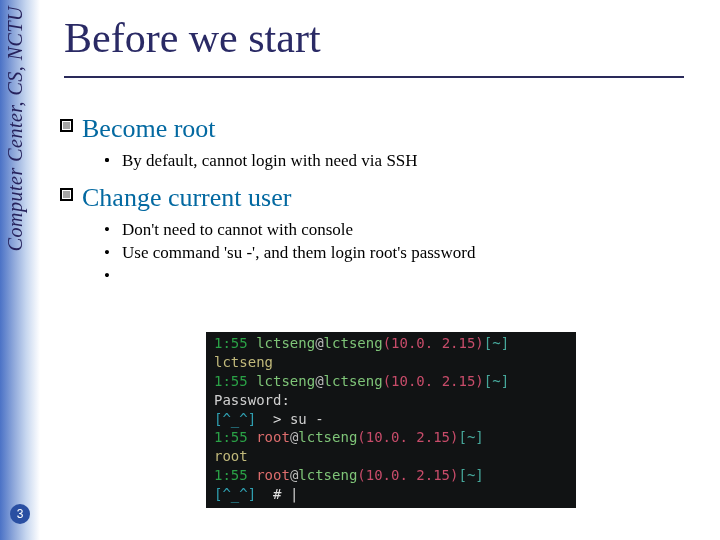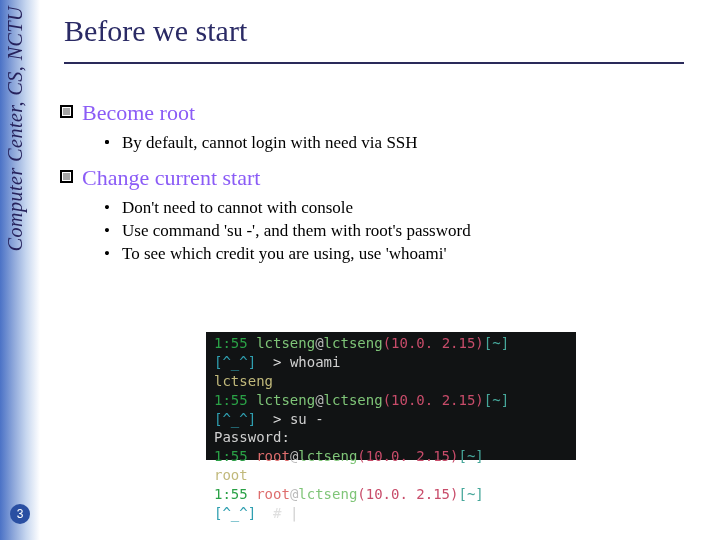--- a/index.html
+++ b/index.html
@@ -19,39 +19,39 @@
   }
   .page-num {
     position: absolute; left: 10px; bottom: 16px;
     width: 20px; height: 20px; border-radius: 50%;
     background: #2a4fa2; color: #fff; font-size: 12px;
     display: flex; align-items: center; justify-content: center;
     font-family: Arial, sans-serif;
   }
   .content { position: absolute; left: 64px; top: 14px; right: 30px; }
   .title {
-    font-size: 30px; color: #2a2a65; font-family: "Times New Roman", serif;
+    font-size: 42px; color: #2a2a65; font-family: "Times New Roman", serif;
     font-weight: normal; margin-bottom: 14px;
   }
   .hr { height: 2px; background: #2a2a5a; width: 620px; margin-bottom: 36px; }
-  .lvl1 { font-size: 22px; color: #8b5cf6; margin-left: 18px; margin-bottom: 6px; position: relative; }
+  .lvl1 { font-size: 26px; color: #0369a1; margin-left: 18px; margin-bottom: 6px; position: relative; }
   .lvl1 .bullet-sq {
     position: absolute; left: -22px; top: 5px; width: 13px; height: 13px;
     border: 2px solid #000; background: transparent;
   }
   .lvl1 .bullet-sq::after {
     content: ""; position: absolute; left: 1px; top: 1px; width: 7px; height: 7px;
     background: rgba(0,0,0,0.35);
   }
   .lvl2 { font-size: 17px; color: #000; margin-left: 58px; position: relative; line-height: 1.35; }
   .lvl2 .dot { position: absolute; left: -18px; top: 0; }
   .gap { height: 10px; }
   .term {
     position: absolute; left: 206px; top: 332px;
-    width: 370px; height: 128px; background: #111314;
+    width: 370px; height: 176px; background: #111314;
     font-family: "Consolas", monospace; font-size: 14px; line-height: 1.35;
     color: #ccc; padding: 2px 8px 6px 8px;
   }
   .term .l { white-space: pre; }
   .c-time { color: #2aa146; }
   .c-user { color: #7fc578; }
   .c-at   { color: #bbb; }
   .c-ip   { color: #c84c6a; }
   .c-path { color: #46a79a; }
   .c-face { color: #2f9fb0; }
@@ -78,32 +78,31 @@
       <span class="bullet-sq"></span>
       <span>Become root</span>
     </div>
     <div class="lvl2"><span class="dot">•</span></div>
     <div class="lvl2"><span class="dot">•</span><span>By default, cannot login with need via SSH</span></div>
 
     <div class="gap"></div>
 
     <div class="lvl1">
       <span class="bullet-sq"></span>
-      <span>Change current start</span>
+      <span>Change current user</span>
     </div>
     <div class="lvl2"><span class="dot">•</span><span>Don't need to cannot with console</span></div>
-    <div class="lvl2"><span class="dot">•</span><span>Use command 'su -', and them with root's password</span></div>
-    <div class="lvl2"><span class="dot">•</span><span>To see which credit you are using, use 'whoami'</span></div>
+    <div class="lvl2"><span class="dot">•</span><span>Use command 'su -', and them login root's password</span></div>
+    <div class="lvl2"><span class="dot">•</span></div>
   </div>
 
   <div class="term">
     <div class="l"><span class="c-time">1:55</span> <span class="c-user">lctseng</span><span class="c-at">@</span><span class="c-user">lctseng</span><span class="c-ip">(10.0. 2.15)</span><span class="c-path">[~]</span></div>
-    <div class="l"><span class="c-face">[^_^]</span>  <span class="c-gt">&gt;</span> <span class="c-cmd">whoami</span></div>
     <div class="l"><span class="c-out">lctseng</span></div>
     <div class="l"><span class="c-time">1:55</span> <span class="c-user">lctseng</span><span class="c-at">@</span><span class="c-user">lctseng</span><span class="c-ip">(10.0. 2.15)</span><span class="c-path">[~]</span></div>
+    <div class="l"><span class="c-cmd">Password:</span></div>
     <div class="l"><span class="c-face">[^_^]</span>  <span class="c-gt">&gt;</span> <span class="c-cmd">su -</span></div>
-    <div class="l"><span class="c-cmd">Password:</span></div>
     <div class="l"><span class="c-time">1:55</span> <span class="c-root">root</span><span class="c-at">@</span><span class="c-user">lctseng</span><span class="c-ip">(10.0. 2.15)</span><span class="c-path">[~]</span></div>
     <div class="l"><span class="c-out">root</span></div>
     <div class="l"><span class="c-time">1:55</span> <span class="c-root">root</span><span class="c-at">@</span><span class="c-user">lctseng</span><span class="c-ip">(10.0. 2.15)</span><span class="c-path">[~]</span></div>
     <div class="l"><span class="c-face">[^_^]</span>  <span class="c-hash">#</span> <span class="c-cmd">|</span></div>
   </div>
 </div>
 
 </body></html>

